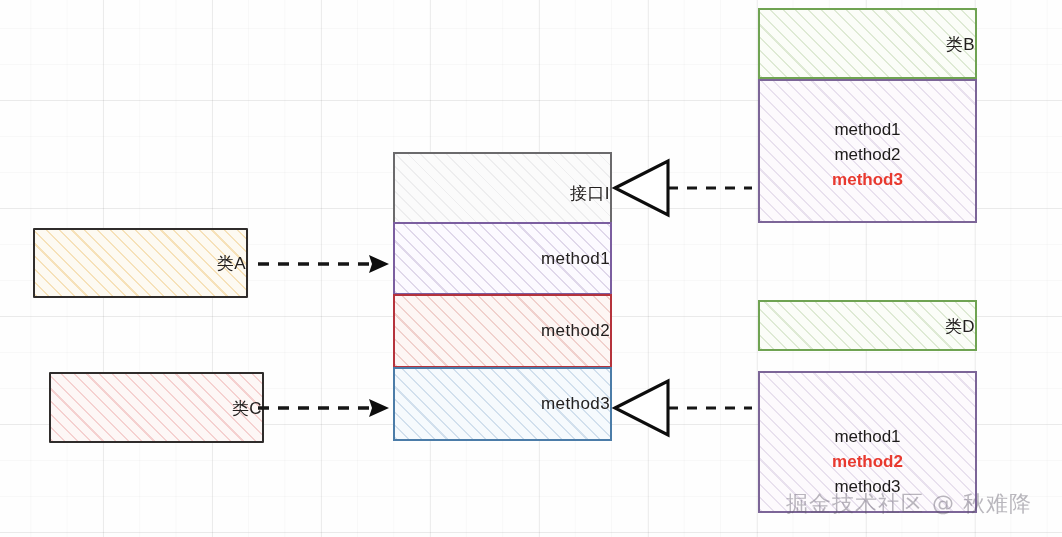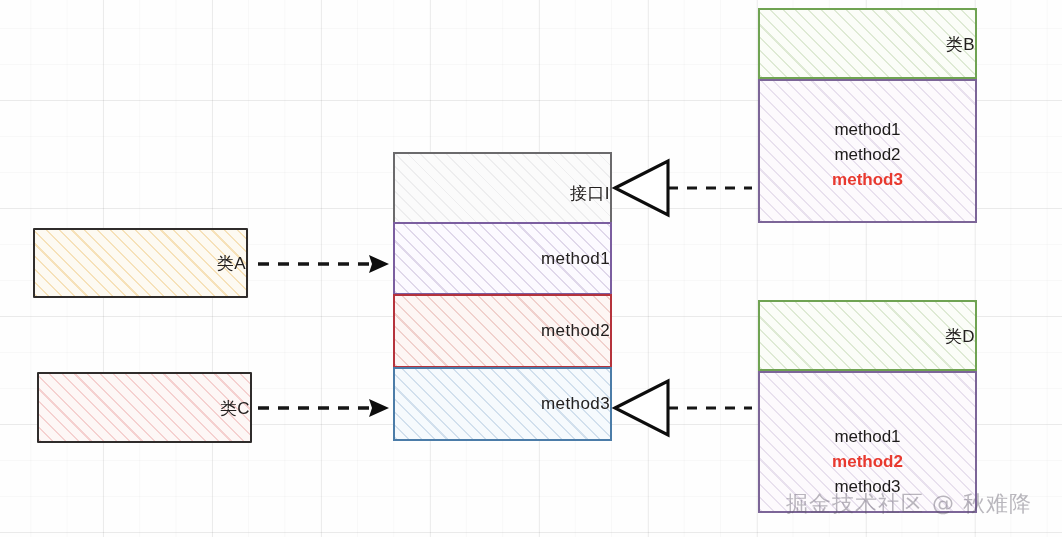--- a/index.html
+++ b/index.html
@@ -113,21 +113,21 @@
 </style>
 </head>
 <body>
 
 <div id="canvas">
 
   <div class="box leftbox hatchA" style="left:33px;top:228px;width:215px;height:70px;">
     <span class="lbl">类A</span>
   </div>
 
-  <div class="box leftbox hatchC" style="left:37px;top:372px;width:215px;height:71px;">
+  <div class="box leftbox hatchC" style="left:49px;top:372px;width:215px;height:71px;">
     <span class="lbl">类C</span>
   </div>
 
   <div class="box ifhead" style="left:393px;top:152px;width:219px;height:81px;">
     <span class="lbl">接口I</span>
   </div>
 
   <div class="box ifrow rowPurple" style="left:393px;top:222px;width:219px;height:73px;">
     <span class="lbl">method1</span>
   </div>
@@ -144,21 +144,21 @@
     <span class="lbl">类B</span>
   </div>
   <div class="box clsbody" style="left:758px;top:79px;width:219px;height:144px;">
     <div class="methods" style="top:36px;">
       <div>method1</div>
       <div>method2</div>
       <div class="hl">method3</div>
     </div>
   </div>
 
-  <div class="box clshead" style="left:758px;top:300px;width:219px;height:71px;">
+  <div class="box clshead" style="left:758px;top:300px;width:219px;height:51px;">
     <span class="lbl">类D</span>
   </div>
   <div class="box clsbody" style="left:758px;top:371px;width:219px;height:142px;">
     <div class="methods" style="top:51px;">
       <div>method1</div>
       <div class="hl">method2</div>
       <div>method3</div>
     </div>
   </div>
 

